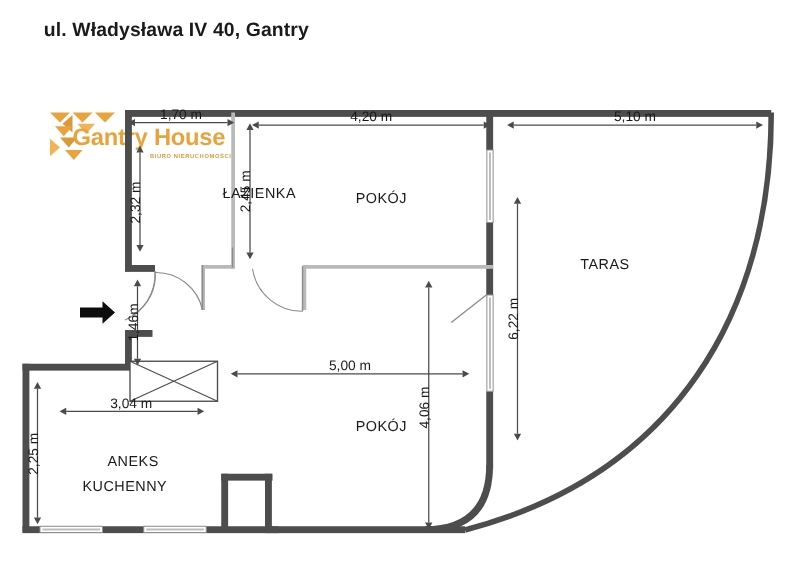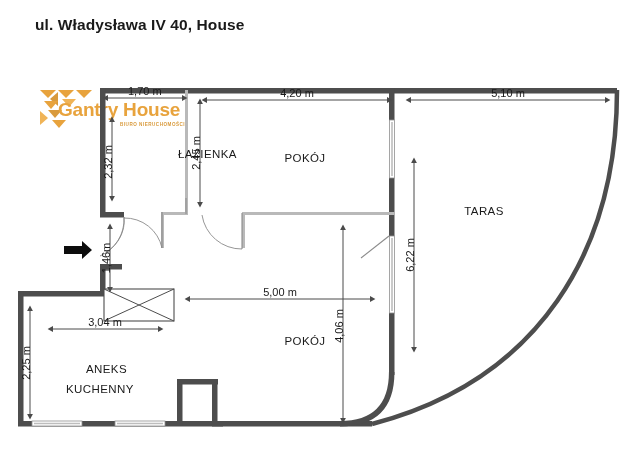--- a/index.html
+++ b/index.html
@@ -72,21 +72,21 @@
     font-weight: bold;
     fill: #d99a3c;
     letter-spacing: 0.5px;
   }
 </style>
 </head>
 <body>
 
 <div id="plan-root">
 
-  <div class="page-title">ul. Władysława IV 40, House</div>
+  <div class="page-title">ul. Władysława IV 40, Gantry</div>
 
   <svg class="floorplan" viewBox="0 0 640 454">
 
     <defs>
       <marker id="arrL" markerWidth="7" markerHeight="7" refX="6" refY="3.5" orient="auto" markerUnits="strokeWidth">
         <path d="M6,0.6 L0.6,3.5 L6,6.4 Z" fill="#4a4a4a"></path>
       </marker>
       <marker id="arrR" markerWidth="7" markerHeight="7" refX="1" refY="3.5" orient="auto" markerUnits="strokeWidth">
         <path d="M1,0.6 L6.4,3.5 L1,6.4 Z" fill="#4a4a4a"></path>
       </marker>

